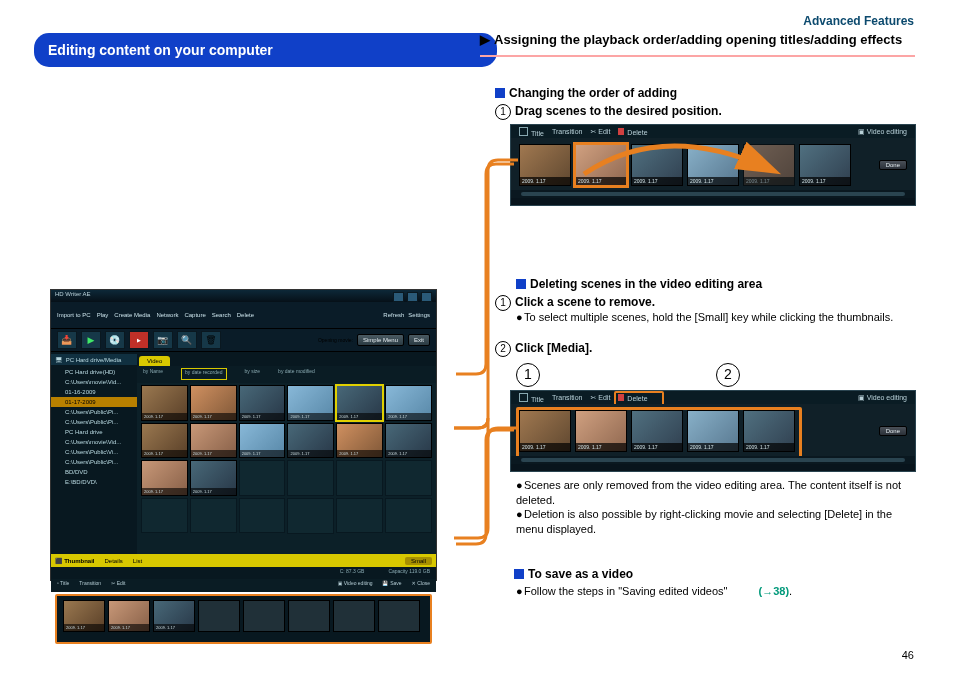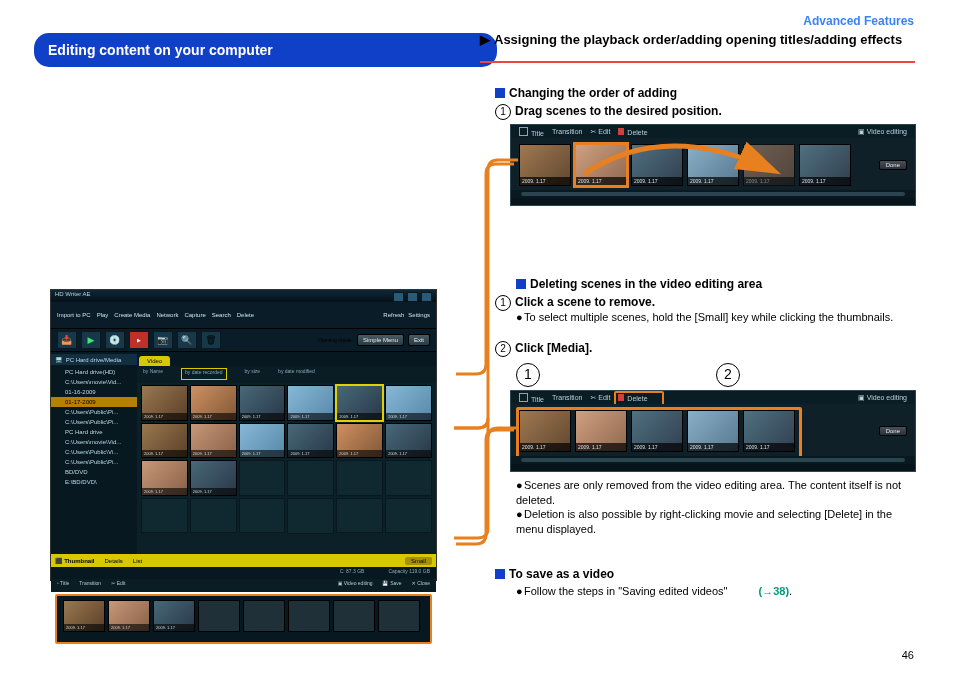--- a/index.html
+++ b/index.html
@@ -11,21 +11,21 @@
     background: #fff;
     width: 954px;
     height: 673px;
     position: relative;
     overflow: hidden;
   }
   .header-link {
     position: absolute;
     top: 14px;
     right: 40px;
-    color: #3b82f6;
+    color: #0c4a6e;
     font-weight: bold;
     font-size: 12px;
   }
   .blue-bar {
     position: absolute;
     top: 33px;
     left: 34px;
     width: 435px;
     height: 34px;
     background: #1040c8;
@@ -35,22 +35,22 @@
     font-size: 14px;
     padding: 0 14px;
     display: flex;
     align-items: center;
   }
   .section-head {
     position: absolute;
     top: 32px;
     left: 480px;
     width: 435px;
-    border-bottom: 2px solid #ef4444;
-    padding-bottom: 14px;
+    border-bottom: 2px solid #fca5a5;
+    padding-bottom: 8px;
     font-weight: bold;
     font-size: 13px;
     color: #000;
   }
   .section-head .arrow {
     color: #000;
     font-size: 13px;
     margin-right: 4px;
   }
   .subhead {
@@ -527,21 +527,21 @@
   <div class="mini-scroll"></div>
 </div>
 
 <div class="bullet" style="top:478px; left:516px; width:400px;">
   <span class="dot">●</span><span>Scenes are only removed from the video editing area. The content itself is not deleted.</span>
 </div>
 <div class="bullet" style="top:507px; left:516px; width:400px;">
   <span class="dot">●</span><span>Deletion is also possible by right-clicking movie and selecting [Delete] in the menu displayed.</span>
 </div>
 
-<div class="subhead" style="top:567px; left:495px;text-align:center;">
+<div class="subhead" style="top:567px; left:514px;text-align:center;">
   <span class="blue-square"></span><span>To save as a video</span>
 </div>
 <div class="bullet" style="top:584px; left:516px; width:400px;">
   <span class="dot">●</span><span>Follow the steps in "Saving edited videos"</span> <span class="link-green">(→38)</span><span>.</span>
 </div>
 
 <svg class="connector-svg" style="top:120px; left:58px; width:470px; height:470px;" viewBox="0 0 470 470">
   <path d="M 396 308 L 420 308 Q 430 308 430 298 L 430 50 Q 430 40 440 40 L 460 40" stroke="#e88020" stroke-width="3" fill="none"></path>
   <path d="M 396 308 L 420 308 Q 430 308 430 298 L 430 318 Q 430 308 440 308 L 460 308" stroke="#e88020" stroke-width="3" fill="none"></path>
   <path d="M 396 418 L 420 418 Q 430 418 430 408 L 430 318" stroke="#e88020" stroke-width="3" fill="none"></path>

